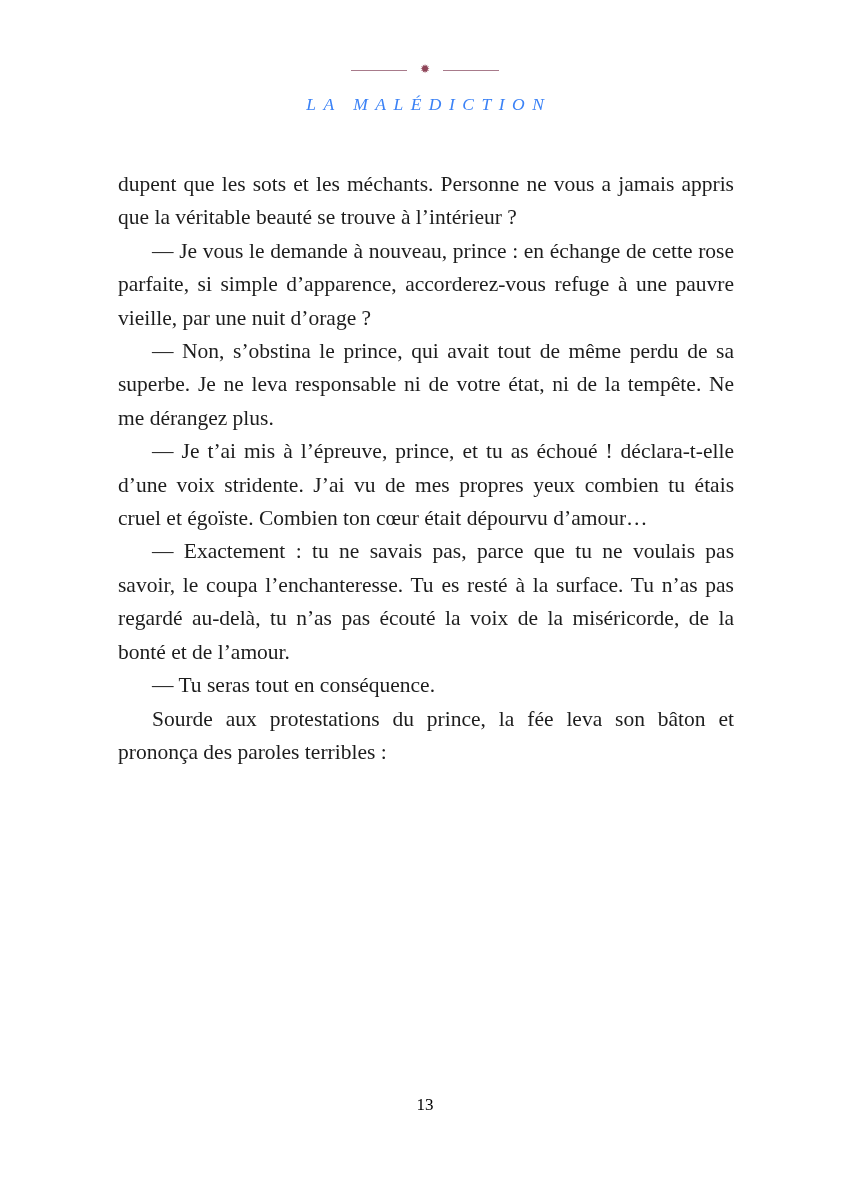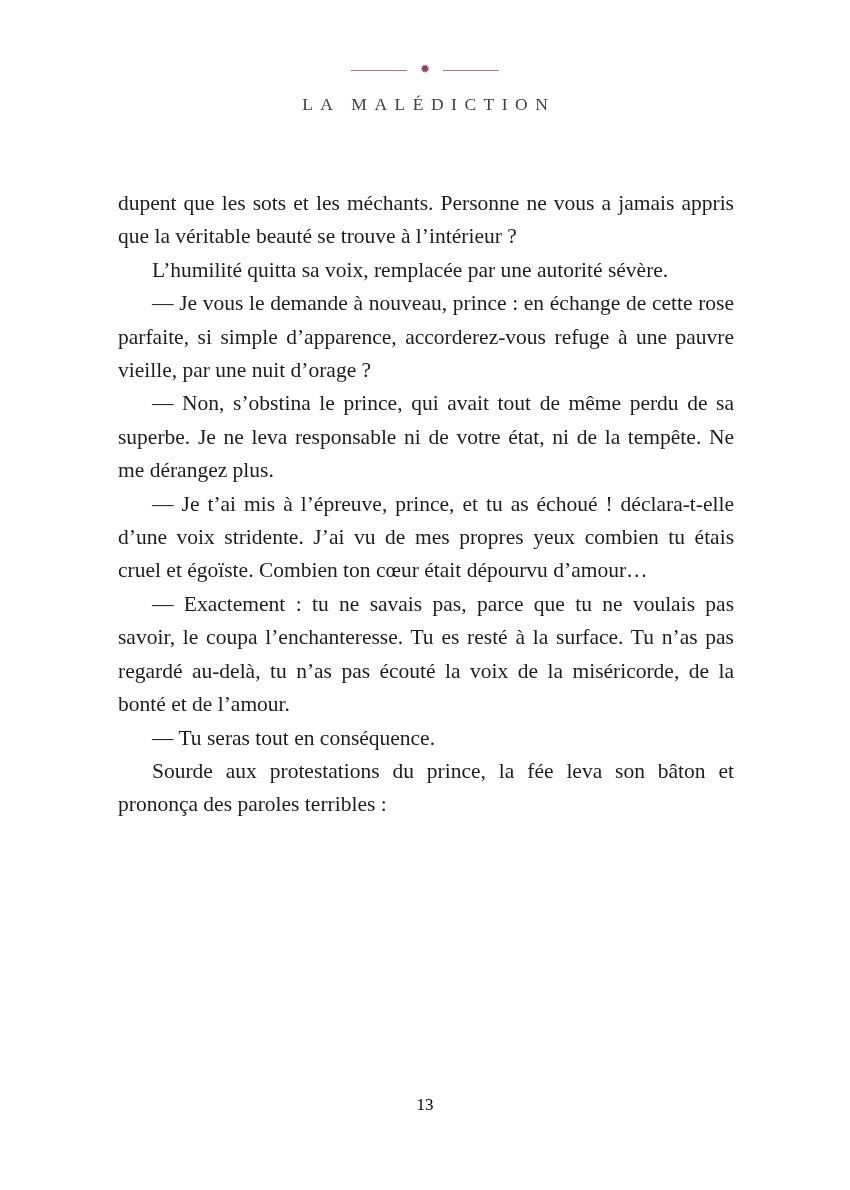--- a/index.html
+++ b/index.html
@@ -35,37 +35,37 @@
     background: #a87b8b;
   }
   .ornament .star {
     color: #8e4458;
     font-size: 12px;
     line-height: 1;
     transform: translateY(-1px);
   }
   .chapter-title {
     margin-top: 16px;
-    color: #404040;
+    color: #3b82f6;
     font-size: 17.5px;
     letter-spacing: 7.5px;
     text-indent: 7.5px; 
     font-weight: 500;
+    font-style: italic;
   }
   .text-block {
     position: absolute;
     left: 118px;
     top: 168px;
     width: 616px;
     color: #1d1d1d;
     font-size: 21.5px;
     line-height: 33.4px;
     text-align: justify;
     text-justify: inter-word;
-    margin-top: 19px;
   }
   .text-block p {
     margin: 0;
     padding: 0;
     text-indent: 34px;
   }
   .text-block p.no-indent {
     text-indent: 0;
   }
   .page-number {
@@ -87,21 +87,20 @@
     <div class="ornament">
       <span class="rule"></span>
       <span class="star">✹</span>
       <span class="rule"></span>
     </div>
     <div class="chapter-title">LA MALÉDICTION</div>
   </div>
 
   <div class="text-block">
     <p class="no-indent">dupent que les sots et les méchants. Personne ne vous a jamais appris que la véritable beauté se trouve à l’intérieur&nbsp;?</p>
-    <p>L’humilité quitta sa voix, remplacée par une autorité sévère.</p>
     <p>— Je vous le demande à nouveau, prince&nbsp;: en échange de cette rose parfaite, si simple d’apparence, accorderez-vous refuge à une pauvre vieille, par une nuit d’orage&nbsp;?</p>
     <p>— Non, s’obstina le prince, qui avait tout de même perdu de sa superbe. Je ne leva responsable ni de votre état, ni de la tempête. Ne me dérangez plus.</p>
     <p>— Je t’ai mis à l’épreuve, prince, et tu as échoué&nbsp;! déclara-t-elle d’une voix stridente. J’ai vu de mes propres yeux combien tu étais cruel et égoïste. Combien ton cœur était dépourvu d’amour…</p>
     <p>— Exactement&nbsp;: tu ne savais pas, parce que tu ne voulais pas savoir, le coupa l’enchanteresse. Tu es resté à la surface. Tu n’as pas regardé au-delà, tu n’as pas écouté la voix de la miséricorde, de la bonté et de l’amour.</p>
     <p>— Tu seras tout en conséquence.</p>
     <p>Sourde aux protestations du prince, la fée leva son bâton et prononça des paroles terribles&nbsp;:</p>
   </div>
 
   <div class="page-number">13</div>
 

